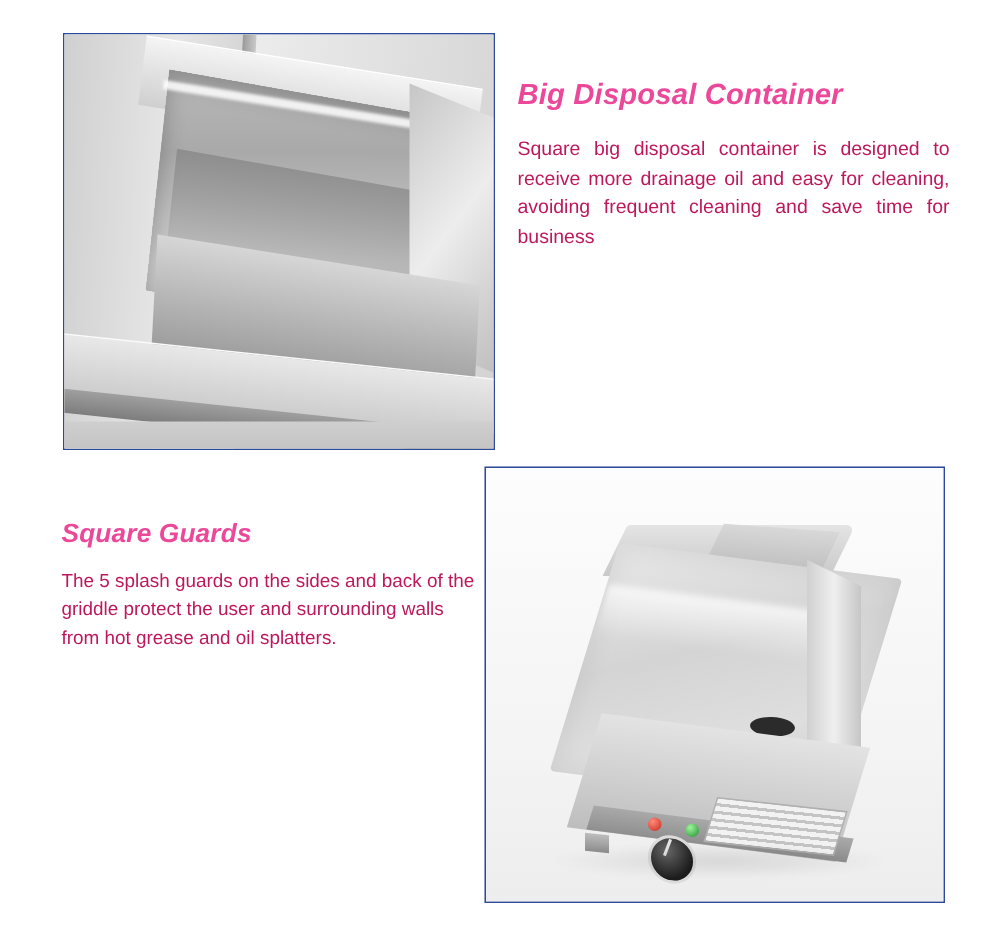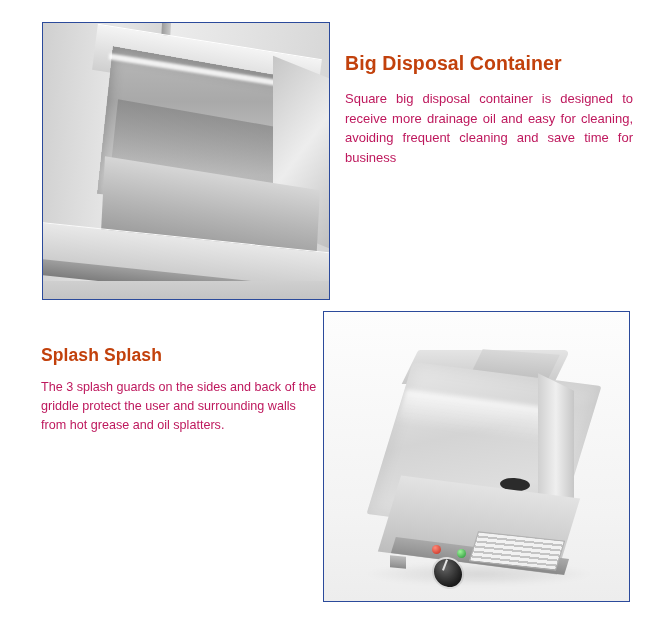--- a/index.html
+++ b/index.html
@@ -53,22 +53,23 @@
     position: absolute;
     left: 41px;
     top: 345px;
     width: 280px;
   }
 
   h2.heading {
     margin: 0 0 14px 0;
     font-size: 19.5px;
     font-weight: bold;
-    color: #c2410c;
+    color: #ec4899;
     letter-spacing: 0.1px;
+    font-style: italic;
   }
   h2.heading.small {
     font-size: 17.5px;
     margin-bottom: 12px;
   }
   p.body {
     margin: 0;
     font-size: 13px;
     line-height: 1.5;
     color: #be185d;
@@ -315,22 +316,22 @@
       <div class="floor"></div>
     </div>
   </div>
 
   <div class="sec1-text">
     <h2 class="heading">Big Disposal Container</h2>
     <p class="body">Square big disposal container is designed to receive more drainage oil and easy for cleaning, avoiding frequent cleaning and save time for business</p>
   </div>
 
   <div class="sec2-text">
-    <h2 class="heading small">Splash Splash</h2>
-    <p class="body left">The 3 splash guards on the sides and back of the griddle protect the user and surrounding walls from hot grease and oil splatters.</p>
+    <h2 class="heading small">Square Guards</h2>
+    <p class="body left">The 5 splash guards on the sides and back of the griddle protect the user and surrounding walls from hot grease and oil splatters.</p>
   </div>
 
   <div class="sec2-img">
     <div class="ph2">
       <div class="backsplash"></div>
       <div class="backsplash2"></div>
       <div class="plate"></div>
       <div class="plate-sheen"></div>
       <div class="rail-right"></div>
       <div class="handle-slot"></div>

